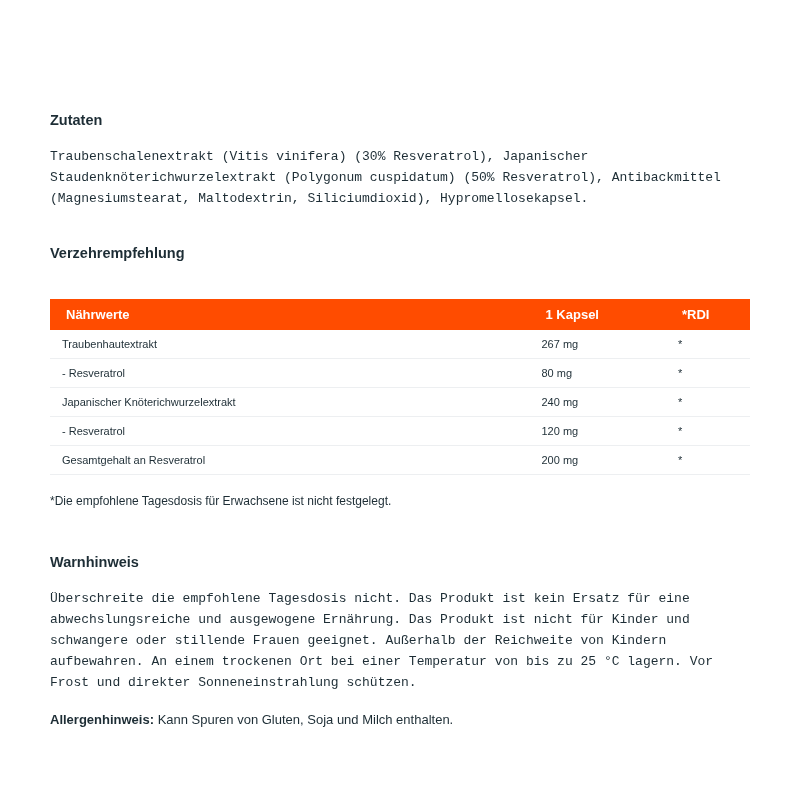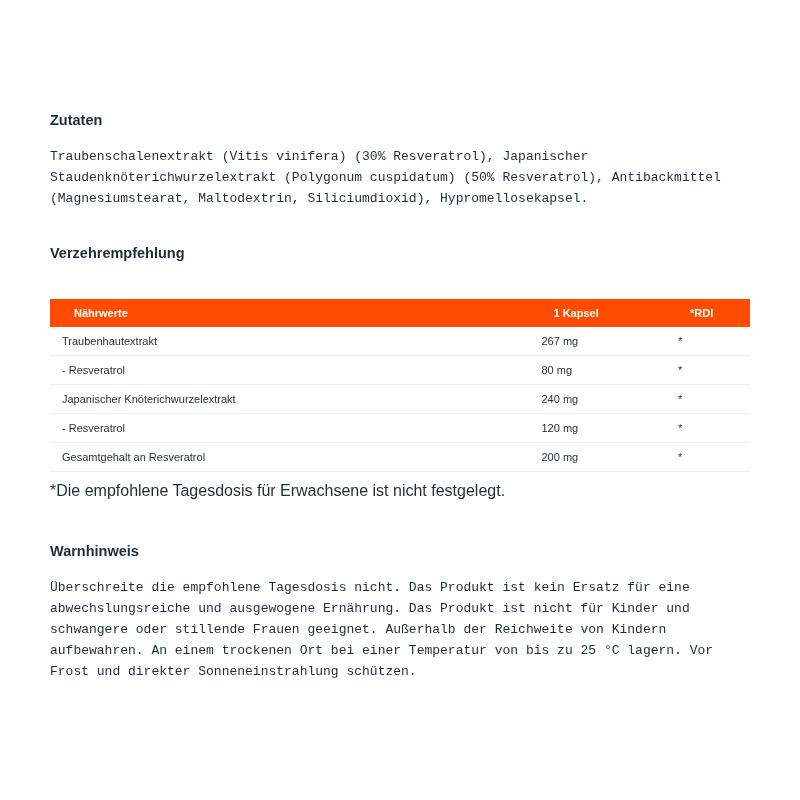--- a/index.html
+++ b/index.html
@@ -42,32 +42,32 @@
     table-layout: fixed;
   }
   table.nutrition-table col.col-name   { width: 68.5%; }
   table.nutrition-table col.col-amount { width: 19.5%; }
   table.nutrition-table col.col-rdi    { width: 12%; }
   table.nutrition-table thead th {
     background: var(--accent);
     color: #ffffff;
     font-weight: bold;
     text-align: left;
-    padding: 8px 24px;
-    font-size: 11px;
+    padding: 8px 16px;
+    font-size: 13px;
   }
   table.nutrition-table tbody td {
     padding: 8px 12px;
     border-bottom: 1px solid var(--row-border);
     font-size: 11px;
     color: var(--text);
   }
   .table-footnote {
-    margin-top: 8px;
-    font-size: 16px;
+    margin-top: 16px;
+    font-size: 12px;
     line-height: 21px;
   }
   .allergen-line {
     margin-top: 16px;
     font-size: 13px;
     line-height: 21px;
   }
   .allergen-label { font-weight: bold; }
 </style>
 </head>
@@ -127,15 +127,16 @@
         </tr>
       </tbody>
     </table>
 
     <p class="table-footnote">*Die empfohlene Tagesdosis für Erwachsene ist nicht festgelegt.</p>
   </div>
 
   <div class="section">
     <h3 class="section-title">Warnhinweis</h3>
     <p class="body-text">Überschreite die empfohlene Tagesdosis nicht. Das Produkt ist kein Ersatz für eine abwechslungsreiche und ausgewogene Ernährung. Das Produkt ist nicht für Kinder und schwangere oder stillende Frauen geeignet. Außerhalb der Reichweite von Kindern aufbewahren. An einem trockenen Ort bei einer Temperatur von bis zu 25 °C lagern. Vor Frost und direkter Sonneneinstrahlung schützen.</p>
+    <p class="allergen-line"><span class="allergen-label">Allergenhinweis:</span><span> Kann Spuren von Gluten, Soja und Milch enthalten.</span></p>
   </div>
 
 </div>
 
 </body></html>

